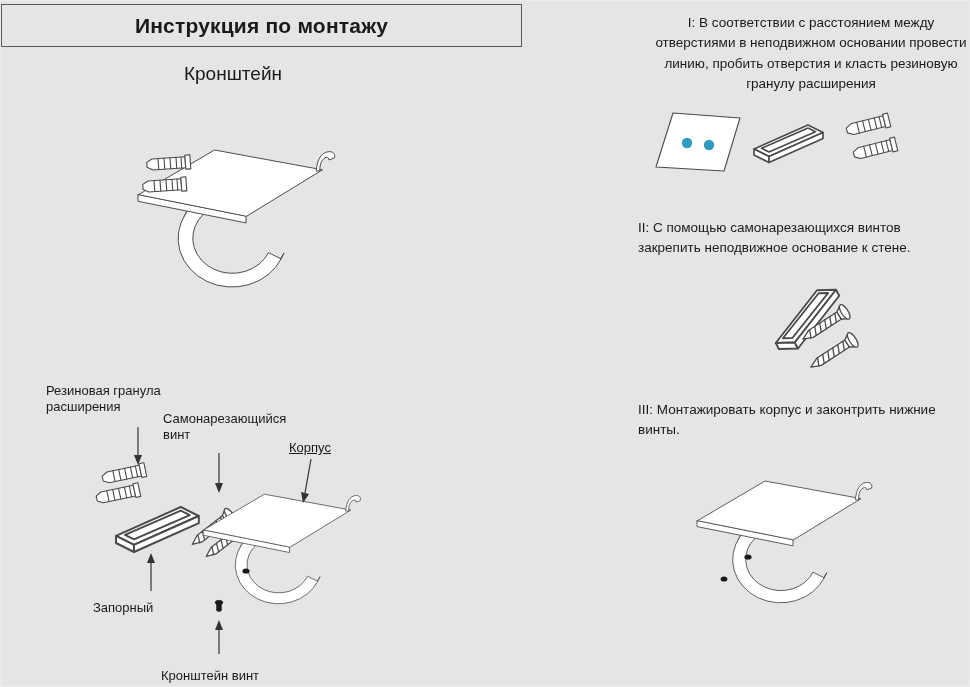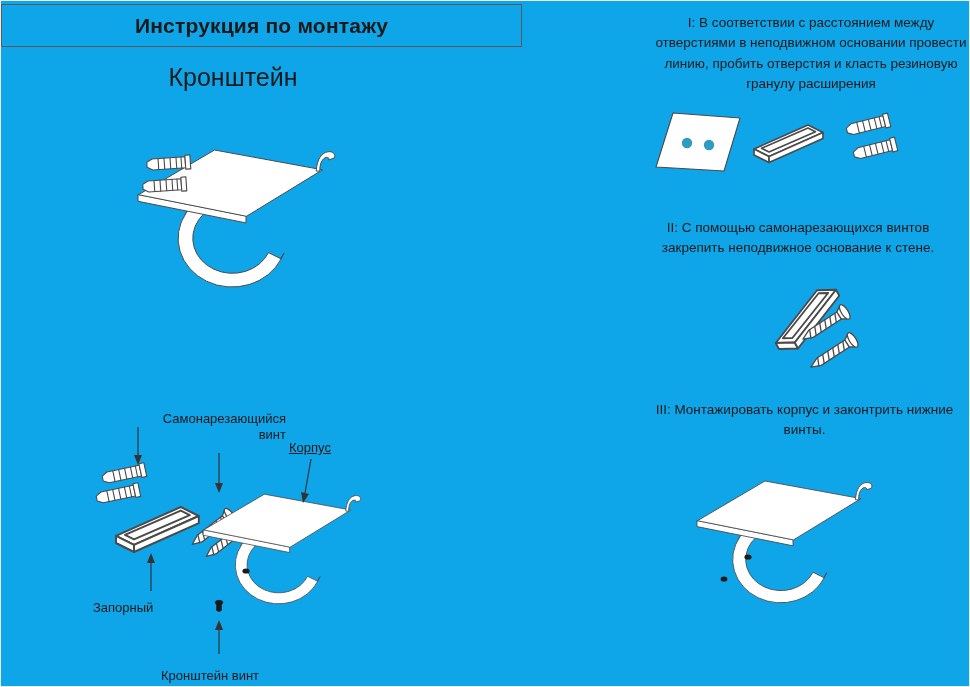--- a/index.html
+++ b/index.html
@@ -1,33 +1,33 @@
 <!DOCTYPE html>
 <html><head>
 <meta charset="utf-8">
 <style>
   * { margin:0; padding:0; box-sizing:border-box; }
   html,body { background:#fff; }
   body { font-family:"Liberation Sans", sans-serif; color:#1a1a1a; }
-  .page { position:relative; width:970px; height:687px; background:#0ea5e9; overflow:hidden; border:1px solid #ececec; }
+  .page { position:relative; width:970px; height:687px; background:#e5e5e5; overflow:hidden; border:1px solid #ececec; }
 
   .title-box {
     position:absolute; left:0; top:3px; width:521px; height:43px;
     border:1px solid #5a5a5a; display:flex; align-items:center; justify-content:center;
     font-size:21px; font-weight:600; letter-spacing:.2px;
   }
   .subtitle {
     position:absolute; left:0; top:62px; width:464px; text-align:center;
-    font-size:25px;
+    font-size:19px;
   }
 
   .lbl { position:absolute; font-size:13px; line-height:1.22; }
-  .lbl.center { text-align:right; }
+  .lbl.center { text-align:left;margin-left:12px; }
 
-  .step-text { position:absolute; font-size:13.5px; line-height:1.5;text-align:center; }
+  .step-text { position:absolute; font-size:13.5px; line-height:1.5; }
   .step-text.centered { text-align:center; }
 
   svg.fig { position:absolute; overflow:visible; }
   .ink { stroke:#4a4a4a; stroke-width:1.1; fill:#fff; stroke-linejoin:round; stroke-linecap:round; }
   .arrow-line { stroke:#333; stroke-width:1.2; fill:none; }
   .arrow-head { fill:#333; stroke:none; }
 </style>
 </head>
 <body>
 
@@ -114,20 +114,21 @@
       <polygon class="arrow-head" points="139,62 147,62 143,72"></polygon>
       <path class="arrow-line" d="M235,38 L229,72"></path>
       <polygon class="arrow-head" points="233,73 225,71 227,82"></polygon>
       <path class="arrow-line" d="M75,170 L75,140"></path>
       <polygon class="arrow-head" points="71,142 79,142 75,132"></polygon>
       <path class="arrow-line" d="M143,233 L143,207"></path>
       <polygon class="arrow-head" points="139,209 147,209 143,199"></polygon>
     </g>
   </svg>
 
+  <div class="lbl" style="left:45px; top:382px; width:125px;">Резиновая гранула расширения</div>
   <div class="lbl center" style="left:150px; top:410px; width:135px;">Самонарезающийся винт</div>
   <div class="lbl" style="left:288px; top:439px;text-decoration:underline;">Корпус</div>
   <div class="lbl" style="left:92px; top:599px;">Запорный</div>
   <div class="lbl" style="left:160px; top:667px;">Кронштейн винт</div>
 
   <div class="step-text centered" style="left:645px; top:12px; width:330px;">I: В соответствии с расстоянием между отверстиями в неподвижном основании провести линию, пробить отверстия и класть резиновую гранулу расширения</div>
   <svg class="fig" style="left:645px; top:98px;" width="270" height="95" viewBox="0 0 270 95">
     <g>
       <path class="ink" d="M27,14 L94,19 L78,72 L10,68 Z"></path>
       <circle cx="41" cy="44" r="5.2" stroke="none" fill="#2f9bbf"></circle>

